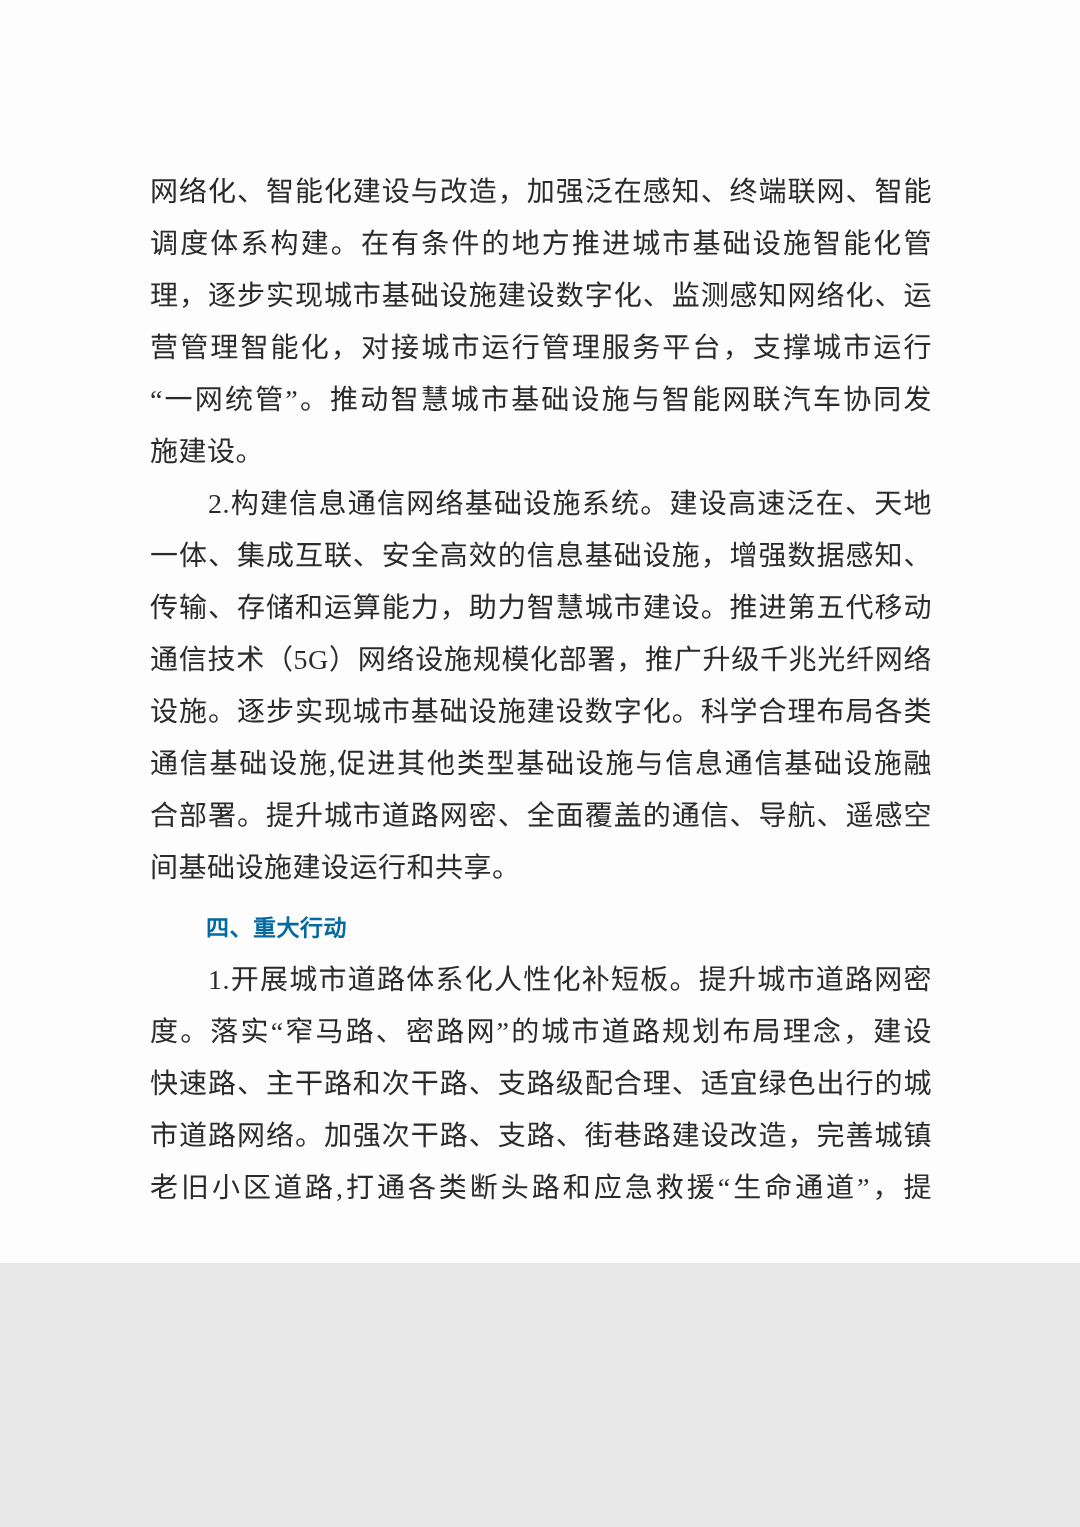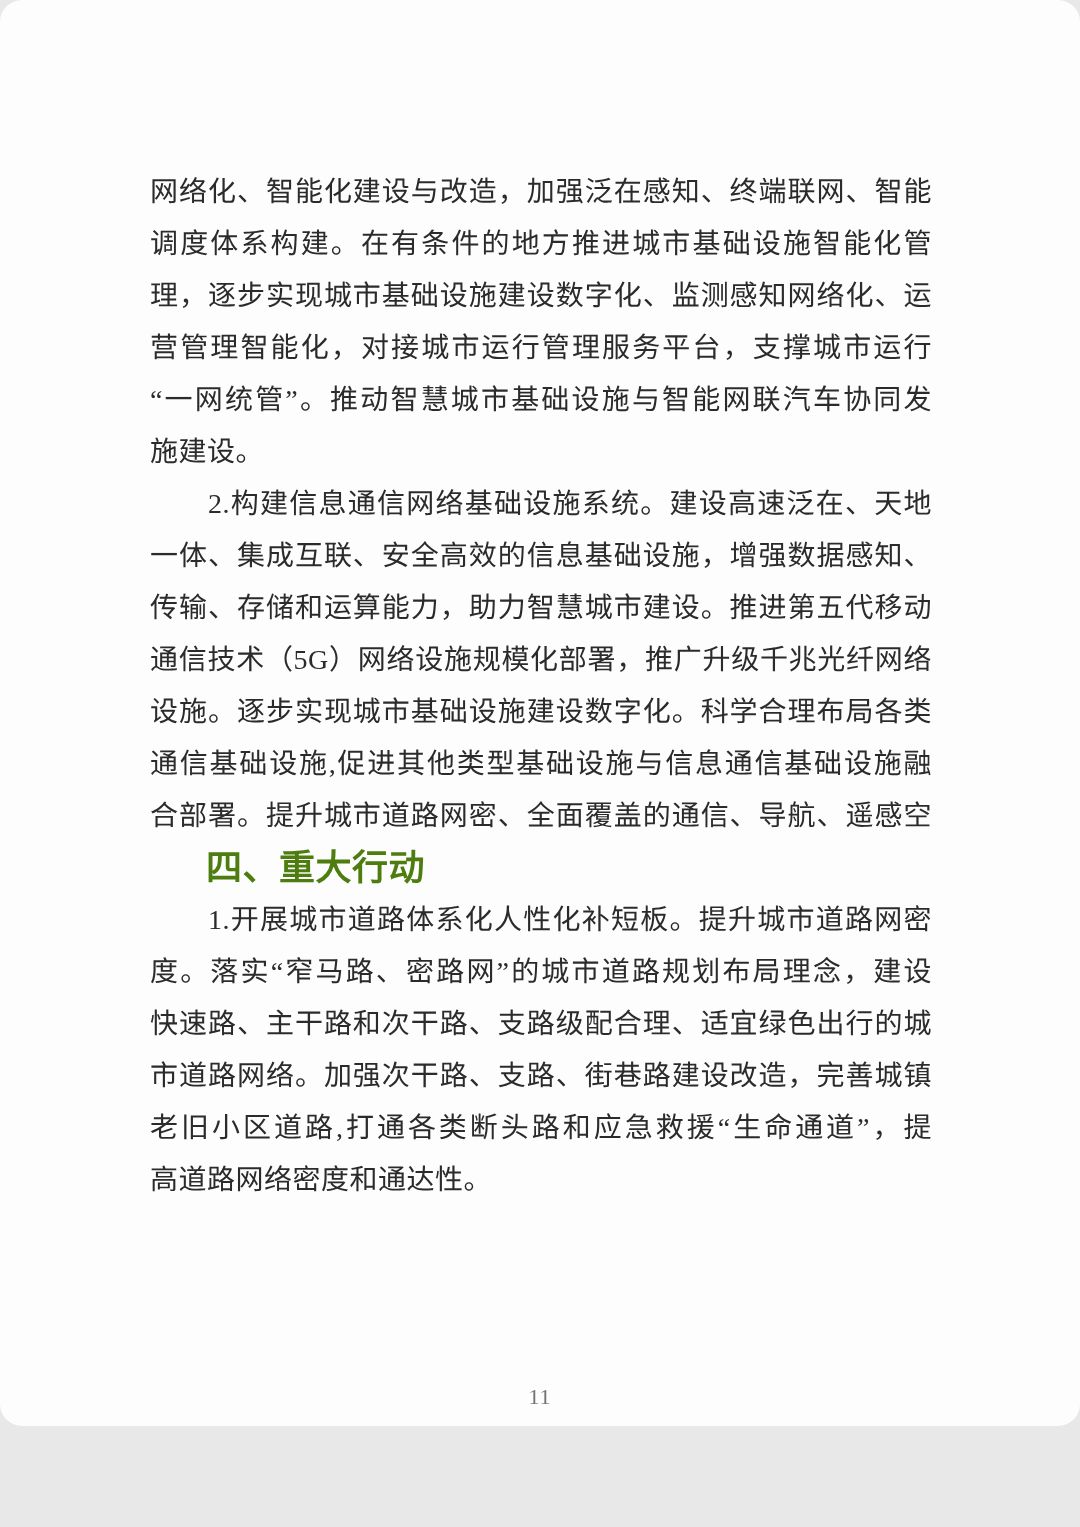--- a/index.html
+++ b/index.html
@@ -3,25 +3,24 @@
 <meta charset="utf-8">
 <style>
   html, body {
     margin: 0;
     padding: 0;
     background: #e8e8e8;
   }
   .page {
     position: relative;
     width: 1080px;
-    height: 1426px;
+    height: 1263px;
     background: #fdfdfd;
     overflow: hidden;
     font-family: "Liberation Serif", "DejaVu Serif", serif;
-    border-radius: 22px;
   }
   .doc {
     position: absolute;
     left: 150px;
     top: 166px;
     width: 782px;
   }
   .line {
     font-family: "Liberation Serif", "DejaVu Serif", serif;
     font-size: 28px;
@@ -35,25 +34,26 @@
   }
   .line.fill {
     text-align-last: justify;
   }
   .line.indent {
     text-indent: 58px;
   }
   .line.heading {
     font-family: "Liberation Sans", "DejaVu Sans", sans-serif;
     font-weight: 700;
-    font-size: 36px;
-    color: #4d7c0f;
+    font-size: 23px;
+    color: #0369a1;
     padding-left: 56px;
     text-align: left;
     text-align-last: left;
+    margin-top: 8px;
   }
   .line.subheading {
     font-weight: 700;
     font-size: 29px;
     color: #101010;
     padding-left: 66px;
     text-align: left;
     text-align-last: left;
   }
   .pageno {
@@ -79,22 +79,22 @@
       <div class="line fill">营管理智能化，对接城市运行管理服务平台，支撑城市运行</div>
       <div class="line fill">“一网统管”。推动智慧城市基础设施与智能网联汽车协同发</div>
       <div class="line">施建设。</div>
       <div class="line fill indent">2.构建信息通信网络基础设施系统。建设高速泛在、天地</div>
       <div class="line fill">一体、集成互联、安全高效的信息基础设施，增强数据感知、</div>
       <div class="line fill">传输、存储和运算能力，助力智慧城市建设。推进第五代移动</div>
       <div class="line fill">通信技术（5G）网络设施规模化部署，推广升级千兆光纤网络</div>
       <div class="line fill">设施。逐步实现城市基础设施建设数字化。科学合理布局各类</div>
       <div class="line fill">通信基础设施,促进其他类型基础设施与信息通信基础设施融</div>
       <div class="line fill">合部署。提升城市道路网密、全面覆盖的通信、导航、遥感空</div>
+      <div class="line">间基础设施建设运行和共享。</div>
       <div class="line heading">四、重大行动</div>
       <div class="line fill indent">1.开展城市道路体系化人性化补短板。提升城市道路网密</div>
       <div class="line fill">度。落实“窄马路、密路网”的城市道路规划布局理念，建设</div>
       <div class="line fill">快速路、主干路和次干路、支路级配合理、适宜绿色出行的城</div>
       <div class="line fill">市道路网络。加强次干路、支路、街巷路建设改造，完善城镇</div>
       <div class="line fill">老旧小区道路,打通各类断头路和应急救援“生命通道”，提</div>
-      <div class="line">高道路网络密度和通达性。</div>
     </main>
   <footer class="pageno">11</footer>
 </div>
 
 </body></html>

